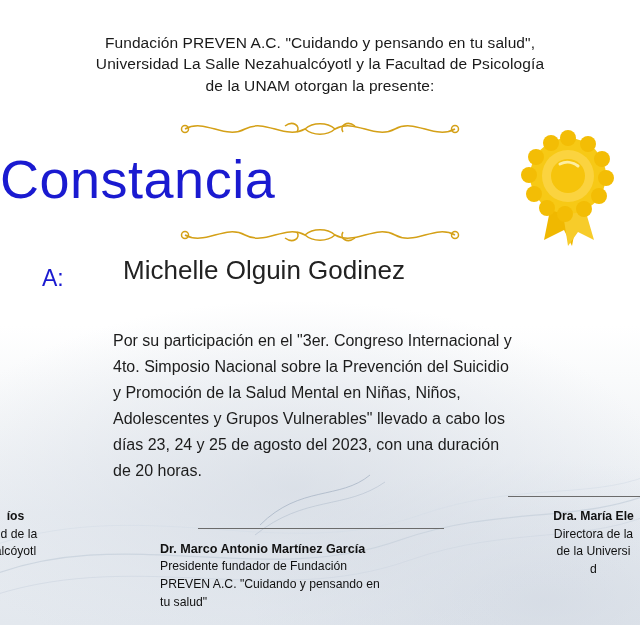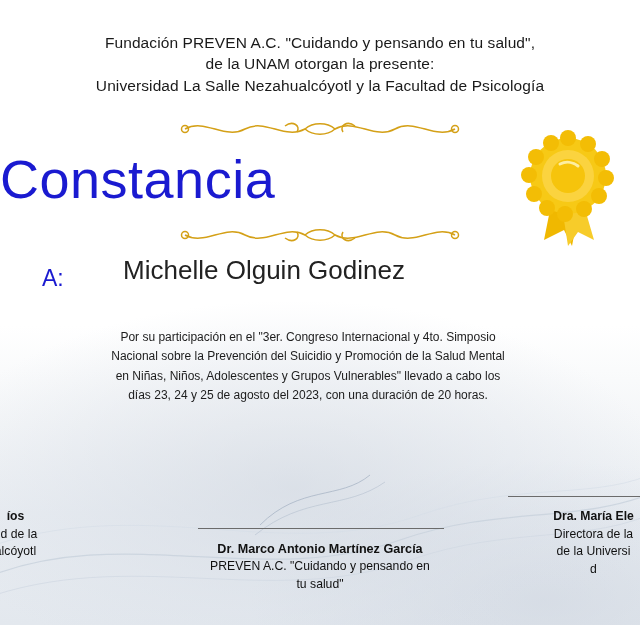--- a/index.html
+++ b/index.html
@@ -84,33 +84,32 @@
     top: 255px;
     left: 0;
     width: 528px;
     text-align: center;
     font-size: 26px;
     color: #222;
   }
   .body-text {
     position: absolute;
     top: 328px;
-    left: 106px;
+    left: 113px;
     width: 404px;
-    text-align: center;
-    font-size: 12px;
+    font-size: 16px;
     line-height: 1.62;
     color: #1c1c1c;
   }
   .sig-center {
     position: absolute;
     top: 540px;
     left: 160px;
     width: 320px;
-    text-align: center;
+    text-align: left;
     font-size: 12.2px;
     line-height: 1.45;
     color: #111;
   }
   .sig-center .name { font-weight: bold; font-size: 12.6px; }
   .sig-left {
     position: absolute;
     top: 508px;
     left: -42px;
     width: 115px;
@@ -147,22 +146,22 @@
   <svg class="swoosh" style="top:430px;left:0;width:640px;height:195px;" viewBox="0 0 640 195" xmlns="http://www.w3.org/2000/svg">
     <path d="M-20,150 C120,90 260,160 400,110 C500,75 580,95 660,60" fill="none" stroke="#c9d2dd" stroke-width="1.2" opacity="0.85"></path>
     <path d="M-20,170 C130,115 270,180 410,130 C510,95 590,115 660,80" fill="none" stroke="#d2dae4" stroke-width="1" opacity="0.8"></path>
     <path d="M-20,120 C140,60 280,135 420,85 C520,50 600,72 660,40" fill="none" stroke="#d6dee7" stroke-width="0.9" opacity="0.7"></path>
     <path d="M260,95 C300,55 340,70 370,45" fill="none" stroke="#aab6c6" stroke-width="0.9" opacity="0.9"></path>
     <path d="M255,105 C305,65 345,80 385,52" fill="none" stroke="#b6c1cf" stroke-width="0.8" opacity="0.8"></path>
   </svg>
 
   <div class="header">
     <div>Fundación  PREVEN  A.C. "Cuidando y pensando en tu salud",</div>
+    <div>Universidad  La Salle Nezahualcóyotl  y la Facultad  de Psicología</div>
     <div>de la UNAM  otorgan  la  presente:</div>
-    <div>Universidad  La Salle Nezahualcóyotl  y la Facultad  de Psicología</div>
   </div>
 
   <svg class="flourish-top" viewBox="0 0 290 26" xmlns="http://www.w3.org/2000/svg">
     <g fill="none" stroke="#d4a017" stroke-width="1.5">
       <path d="M10,13 C30,2 50,24 70,13 C90,2 110,24 130,13"></path>
       <path d="M160,13 C180,2 200,24 220,13 C240,2 260,24 280,13"></path>
       <path d="M130,13 C138,6 152,6 160,13 C152,20 138,20 130,13Z"></path>
       <circle cx="10" cy="13" r="3.5"></circle>
       <circle cx="280" cy="13" r="3.5"></circle>
       <path d="M110,10 C118,4 126,10 122,16"></path>
@@ -216,20 +215,21 @@
 
   <div class="sig-left">
     <div class="name">íos</div>
     <div>ud de la</div>
     <div>alcóyotl</div>
   </div>
 
   <div class="sig-line center"></div>
   <div class="sig-center">
     <div class="name">Dr. Marco Antonio Martínez García</div>
+    <div>Presidente  fundador  de Fundación</div>
     <div>PREVEN A.C. "Cuidando y pensando en</div>
     <div>tu salud"</div>
   </div>
 
   <div class="sig-line right"></div>
   <div class="sig-right">
     <div class="name">Dra. María Ele</div>
     <div>Directora de la</div>
     <div>de la Universi</div>
     <div>d</div>

